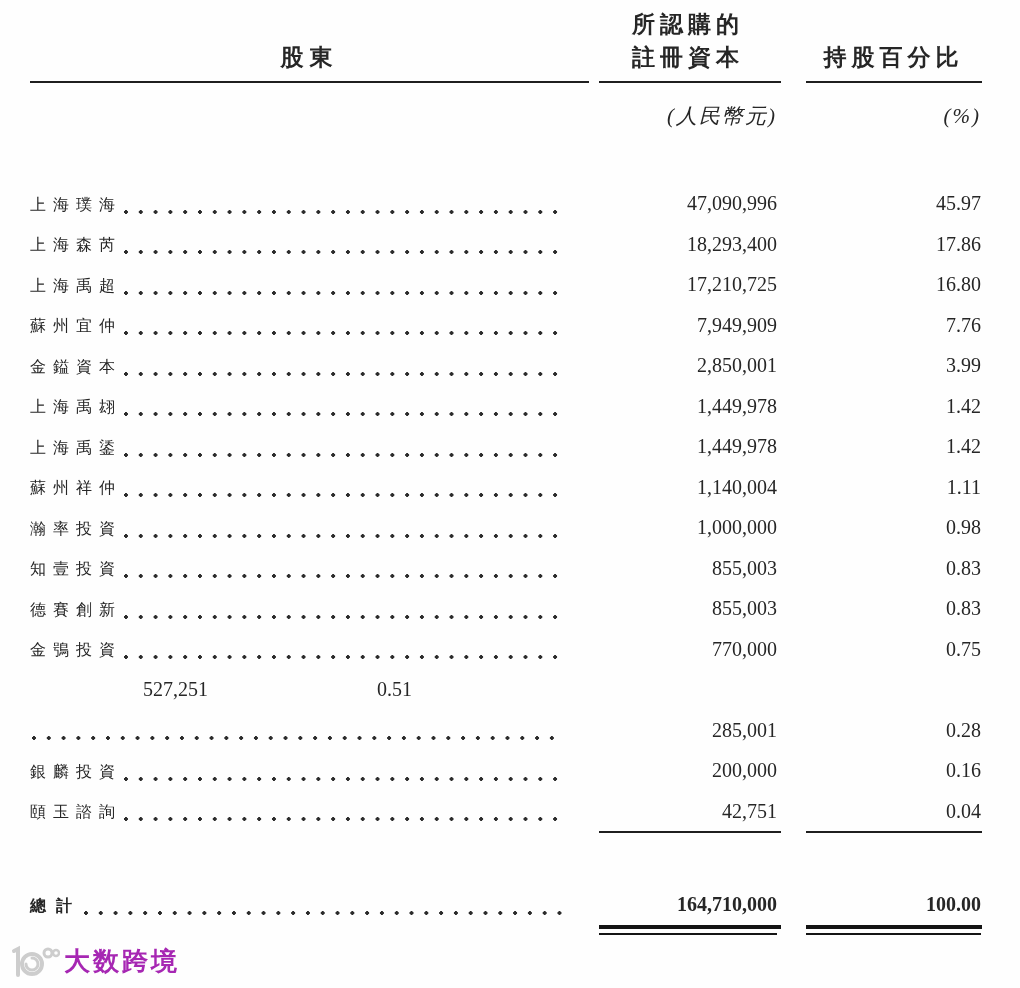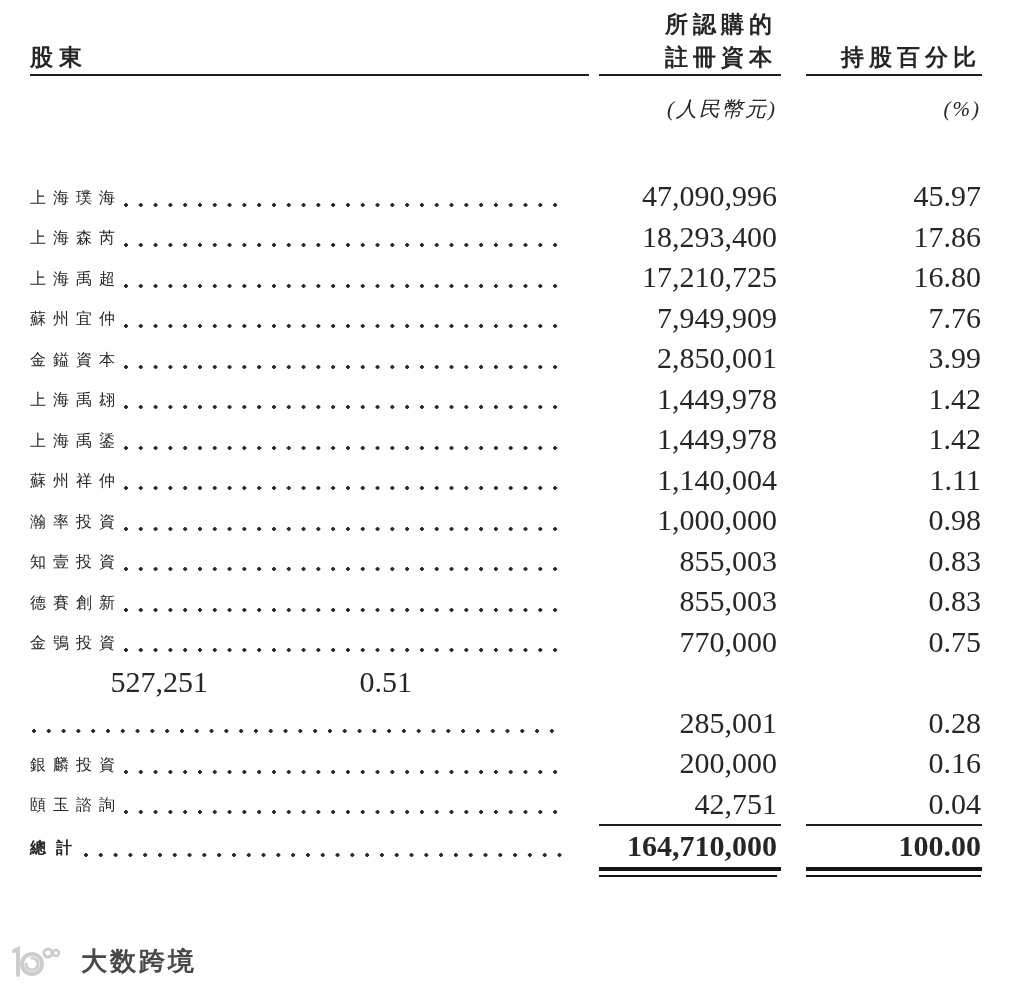--- a/index.html
+++ b/index.html
@@ -15,21 +15,21 @@
   }
   
   .frow{display:flex;}
   .c1{flex:1;margin-right:10px;min-width:0;}
   .c2{width:182px;margin-right:25px;text-align:right;box-sizing:border-box;padding-right:4px;}
   .c3{width:176px;text-align:right;box-sizing:border-box;padding-right:1px;}
 
   
   .header-row{align-items:flex-end;}
   .header-row .c1,.header-row .c2,.header-row .c3{
-    border-bottom:2px solid #1f1f1f;padding-bottom:0;
+    border-bottom:2px solid #1f1f1f;padding-bottom:7px;text-align:center;
   }
   .h-label{
     font-size:23px;font-weight:bold;letter-spacing:6px;line-height:33px;
   }
   .header-row .c2 .h-label,.header-row .c3 .h-label{letter-spacing:5px;}
   
   .units-row{padding-top:18px;}
   .unit{font-size:21px;font-style:italic;letter-spacing:2px;line-height:30px;}
 
   
@@ -37,39 +37,39 @@
   .row{display:flex;height:40.5px;}
   .row .c1{display:flex;align-items:flex-end;}
   .name{
     font-size:16px;letter-spacing:7px;line-height:38px;white-space:nowrap;
   }
   .dots{
     flex:1;height:4px;margin:0 25px 10px 2px;
     background-image:radial-gradient(circle at 2px 2px,#2b2b2b 1.7px,transparent 2.1px);
     background-size:14.8px 4px;background-repeat:repeat-x;
   }
-  .num{font-size:30px;line-height:40.5px;white-space:nowrap;}
+  .num{font-size:20px;line-height:40.5px;white-space:nowrap;}
 
   
   .mid-rule .c2,.mid-rule .c3{border-top:2px solid #1f1f1f;}
 
   
-  .total-block{}
+  .total-block{margin-top:51px;}
   .total-row .name,.total-row .num{font-weight:bold;}
   .total-row .name{letter-spacing:10px;}
   .dbl-rule .c2,.dbl-rule .c3{border-top:4px solid #141414;}
   .dbl-rule .c2::after,.dbl-rule .c3::after{
     content:"";display:block;border-top:2px solid #141414;margin-top:4px;
   }
 
   
   .watermark{
     position:absolute;left:8px;top:944px;
-    display:flex;align-items:center;gap:21px;
-    color:#404040;opacity:.95;pointer-events:none;
+    display:flex;align-items:center;gap:4px;
+    color:#a21caf;opacity:.95;pointer-events:none;
   }
   .wm-text{
     font-family:"Liberation Sans","DejaVu Sans",sans-serif;
     font-weight:bold;font-size:26px;letter-spacing:3px;
     text-shadow:0 0 1px #ffffff;
   }
 </style>
 </head>
 <body>
 

